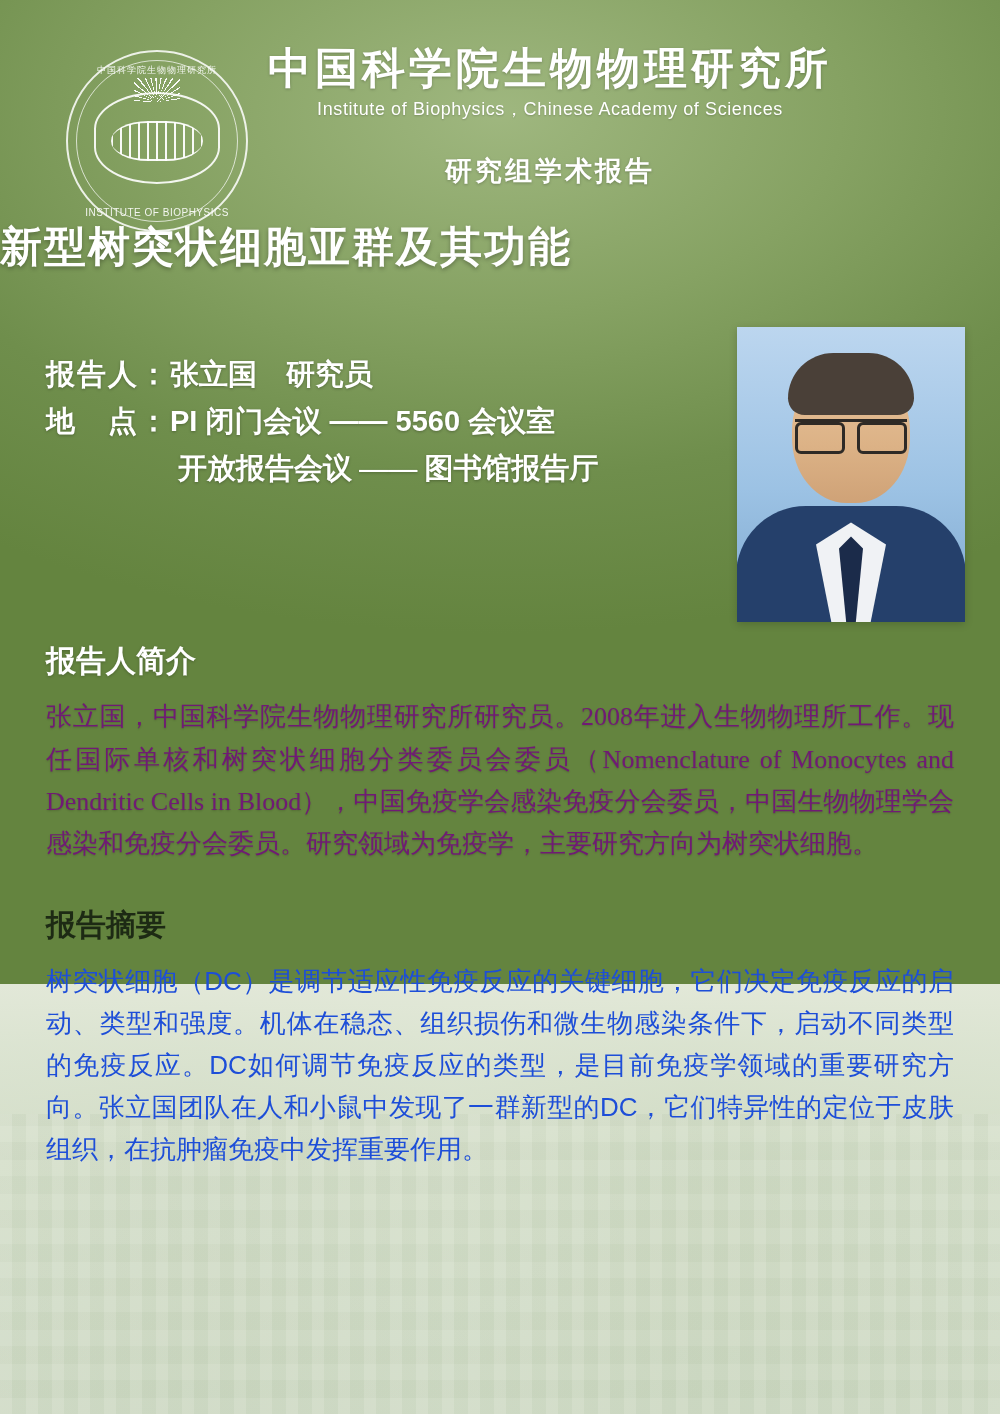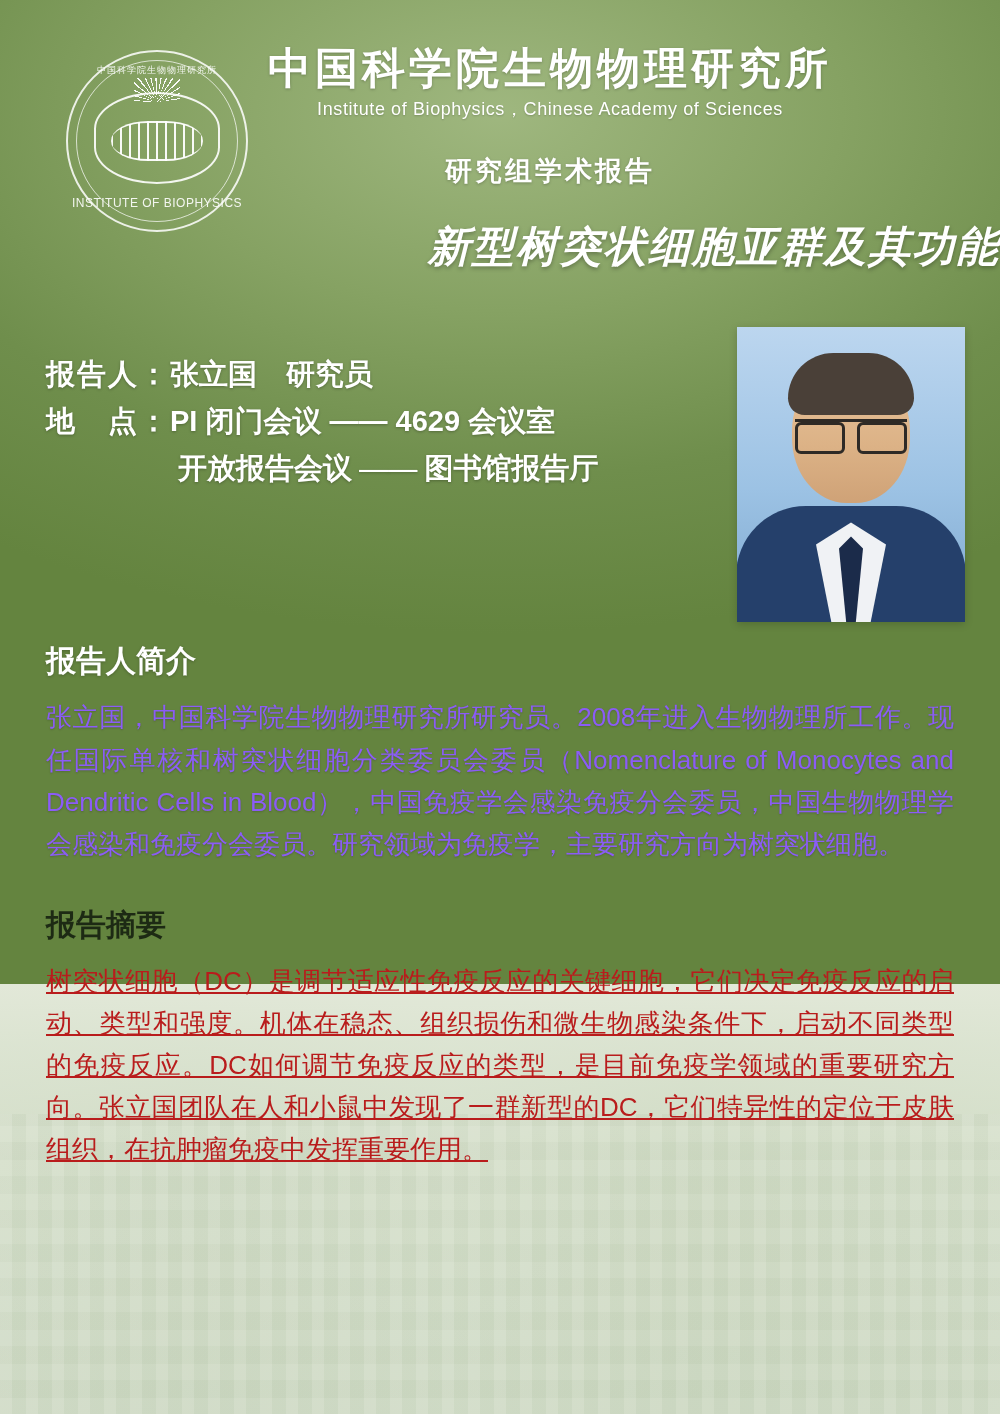--- a/index.html
+++ b/index.html
@@ -63,42 +63,41 @@
     position:absolute; left:50%; top:26px; transform:translateX(-50%);
     width:46px; height:24px;
     background:
       repeating-conic-gradient(from 200deg at 50% 100%, rgba(255,255,255,.95) 0deg 3deg, transparent 3deg 12deg);
   }
   .logo .cn-arc, .logo .en-arc {
     position:absolute; left:0; right:0; text-align:center;
     font-size:9px; letter-spacing:1px; color:rgba(255,255,255,.9);
   }
   .logo .cn-arc { top:12px; }
-  .logo .en-arc { bottom:20px; font-size:12px; letter-spacing:.5px; }
+  .logo .en-arc { bottom:12px; font-size:10px; letter-spacing:.5px; }
 
   .titleblock { text-align:center; padding-left:120px; padding-right:20px; }
   .inst-cn {
     color:#fff; font-weight:bold; font-size:43px; letter-spacing:4px;
     font-family:"DejaVu Serif", serif;
     text-shadow:0 1px 3px rgba(0,0,0,.25);
     line-height:1.15;
   }
   .inst-en {
     color:#fff; font-size:18px; letter-spacing:.6px; margin-top:4px;
     text-shadow:0 1px 2px rgba(0,0,0,.2);
   }
   .series {
     color:#fff; font-weight:bold; font-size:27px; letter-spacing:3px;
     margin-top:32px; text-shadow:0 1px 3px rgba(0,0,0,.25);
   }
   .talk-title {
     color:#fff; font-weight:bold; font-size:42px; letter-spacing:2px;
-    margin-top:30px; text-align:right;
+    margin-top:30px; text-align:left;
     text-shadow:0 2px 4px rgba(0,0,0,.3);
-    font-style:italic;
   }
 
   
   .infowrap { position:relative; margin-top:52px; height:300px; }
   .info {
     position:absolute; left:46px; top:24px; width:660px;
     color:#fff; font-size:29px; line-height:1.62;
     text-shadow:0 1px 3px rgba(0,0,0,.28);
     font-weight:bold;
   }
@@ -151,25 +150,25 @@
 
   
   .section { padding:0 46px; }
   .sec-title {
     font-weight:bold; font-size:30px; color:#fff;
     text-shadow:0 1px 3px rgba(0,0,0,.25);
     margin-top:14px; margin-bottom:14px;
   }
   .sec-title.dark { color:#1d2a14; text-shadow:none; }
   .para {
-    font-size:26px; line-height:1.62; color:#8b5cf6; text-align:justify;
+    font-size:26px; line-height:1.62; color:#701a75; text-align:justify;
     text-shadow:0 1px 2px rgba(0,0,0,.18);
   }
-  .para.dark { color:#b91c1c; text-shadow:none;text-decoration:underline; }
-  #bio-section { margin-top:8px; }
+  .para.dark { color:#1d4ed8; text-shadow:none; }
+  #bio-section { margin-top:8px;font-family:Liberation Serif, serif; }
   #abstract-section { margin-top:40px;padding-left:46px; }
 </style>
 </head>
 <body>
 
 <div class="bg-photo"></div>
 
 <div class="page">
 
   <div class="header">
@@ -191,21 +190,21 @@
 
     <div class="talk-title">新型树突状细胞亚群及其功能</div>
   </div>
 
   <div class="infowrap">
     <div class="info">
       <div class="row">
         <span class="lbl">报告人：</span><span>张立国　研究员</span>
       </div>
       <div class="row">
-        <span class="lbl">地　点：</span><span>PI 闭门会议 —— 4629 会议室</span>
+        <span class="lbl">地　点：</span><span>PI 闭门会议 —— 5560 会议室</span>
       </div>
       <div class="row indent">
         <span>开放报告会议 —— 图书馆报告厅</span>
       </div>
     </div>
 
     <div class="portrait">
       <div class="body"></div>
       <div class="shirt"></div>
       <div class="tie"></div>

